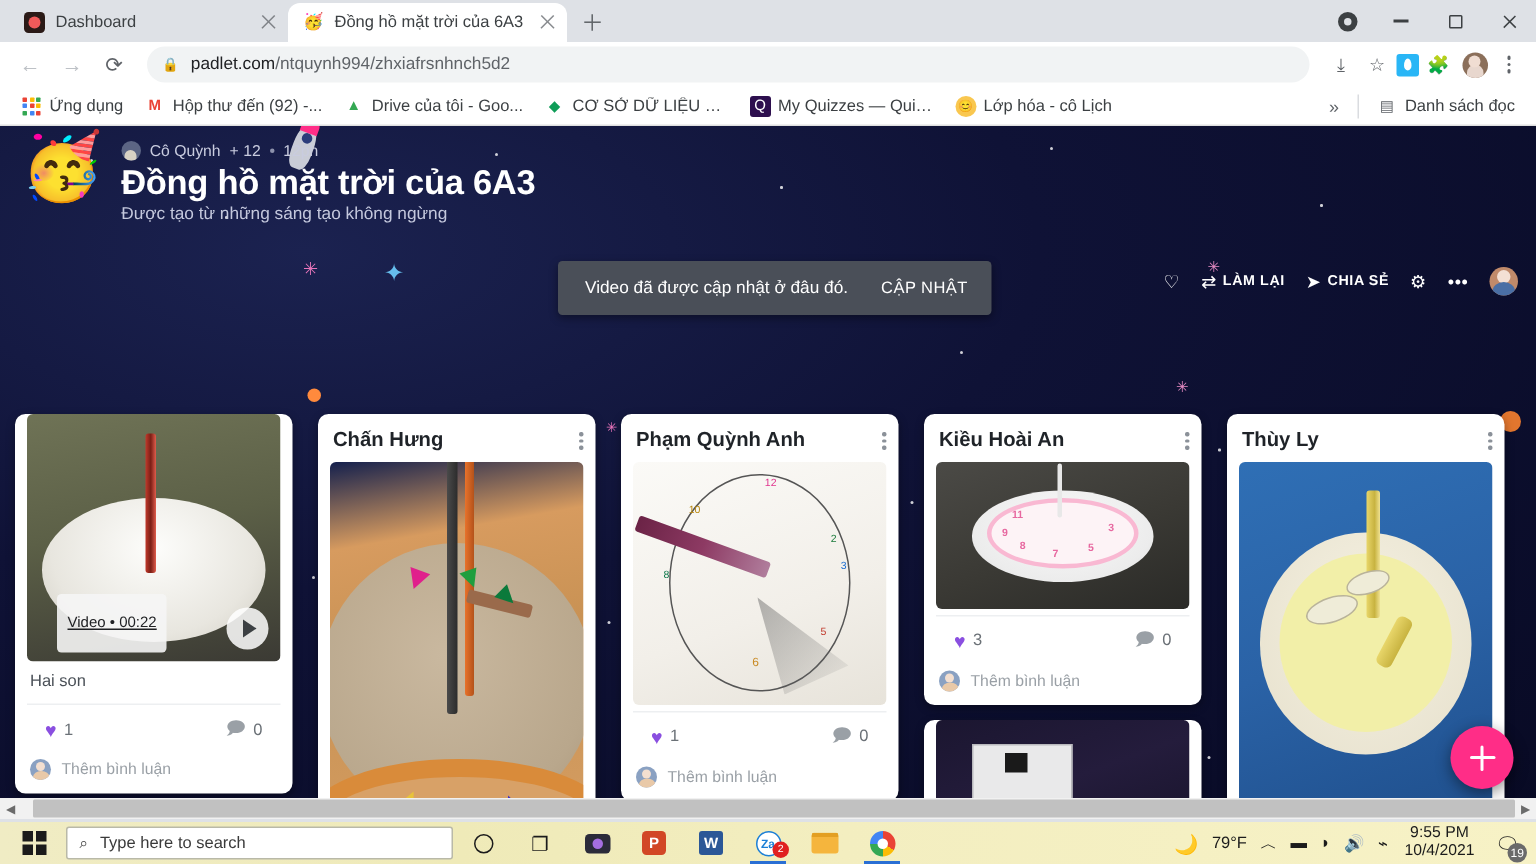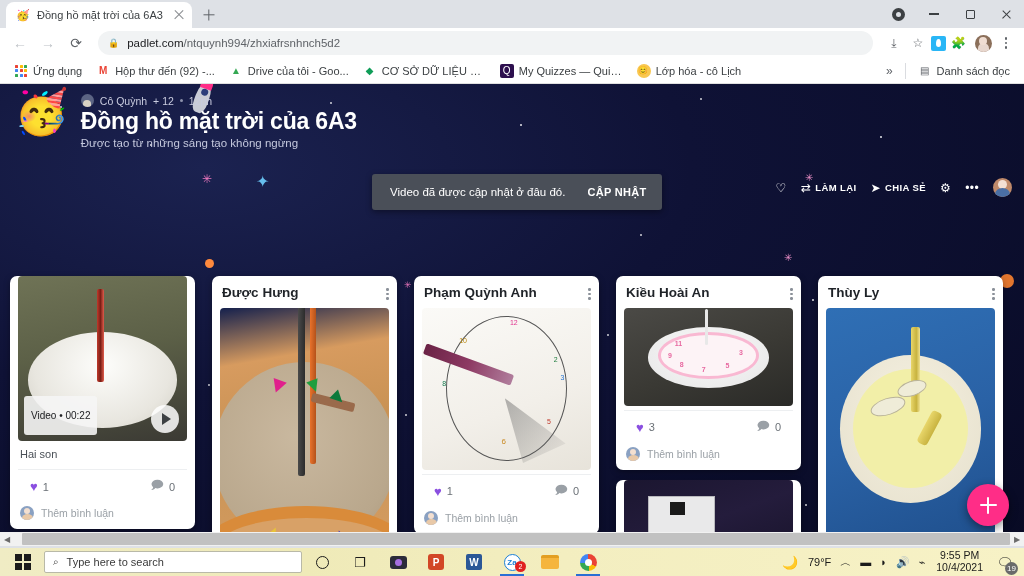--- a/index.html
+++ b/index.html
@@ -103,21 +103,21 @@
   .meta .dot { width:3px;height:3px;border-radius:50%;background:#8d92ac; display:inline-block; }
   .board-title { font-size: 23px; font-weight: bold; color:#fff; margin-top:1px; letter-spacing:-.2px; }
   .board-sub { font-size: 11.5px; color:#c4c8dd; margin-top:2px; }
 
   .toast {
     position:absolute; left:372px; top:90px; z-index:9;
     background:#4a4f58; color:#fff; height:36px; border-radius:3px;
     display:flex; align-items:center; gap:22px; padding: 0 16px 0 18px;
     font-size: 11.5px; box-shadow: 0 2px 6px rgba(0,0,0,.4);
   }
-  .toast .cta { font-weight:bold; font-size:11px; letter-spacing:.3px; }
+  .toast .cta { font-weight:normal; font-size:11px; letter-spacing:.3px; }
 
   .rightbar { position:absolute; right:12px; top:94px; z-index:8; display:flex; align-items:center; gap:14px; color:#fff; font-size:9.5px; font-weight:bold; letter-spacing:.4px; }
   .rb { display:flex; align-items:center; gap:4px; }
   .rb .ic { font-size: 12px; font-weight:normal; }
   .avatar-hd { width:19px;height:19px;border-radius:50%;background:#c08a6a;position:relative;overflow:hidden;}
   .avatar-hd::before{content:"";position:absolute;left:5px;top:2px;width:9px;height:9px;border-radius:50%;background:#f3e0d4;}
   .avatar-hd::after{content:"";position:absolute;left:2px;top:10px;width:15px;height:12px;border-radius:50% 50% 0 0;background:#4a6fa5;}
 
   
   .canvas { position:absolute; left:0; top:192px; width:1024px; height:270px; z-index:3; }
@@ -125,22 +125,22 @@
   .card {
     background:#fff; border-radius:7px; box-shadow: 0 2px 6px rgba(0,0,0,.35);
     margin-bottom: 10px; overflow:hidden;
   }
   .card-head { display:flex; align-items:flex-start; justify-content:space-between; padding: 9px 8px 7px 10px; }
   .card-title { font-size: 13.5px; font-weight:bold; color:#1f2328; line-height:1.15; }
   .card-kebab { display:flex; flex-direction:column; gap:2px; padding-top:3px; }
   .card-kebab i{ width:2.6px;height:2.6px;border-radius:50%;background:#8b9199; display:block; }
   .media { position:relative; margin: 0 8px; border-radius:4px; overflow:hidden; }
   .vbadge {
-    position:absolute; left:6px; bottom:6px; background:rgba(245,245,245,.9);
-    color:#202124; font-size:10px; padding:14px 7px; border-radius:3px;
+    position:absolute; left:20px; bottom:6px; background:rgba(245,245,245,.9);
+    color:#202124; font-size:10px; padding:14px 7px; border-radius:3px;text-decoration:underline;
   }
   .playbtn {
     position:absolute; right:8px; bottom:8px; width:28px;height:28px;border-radius:50%;
     background: rgba(255,255,255,.85); display:flex;align-items:center;justify-content:center;
   }
   .playbtn::after{ content:""; border-left: 9px solid #3c4043; border-top:6px solid transparent; border-bottom:6px solid transparent; margin-left:3px; }
   .caption { font-size:11px; color:#4a5057; padding: 7px 10px 5px; }
   .card-foot { display:flex; align-items:center; justify-content:space-between; padding: 6px 12px 4px; border-top:1px solid #edeff1; margin: 4px 8px 0; }
   .likebox, .cmtbox { display:flex; align-items:center; gap:5px; font-size:11px; color:#6b7177; }
   .heart { color:#8a4fe0; font-size:13px; }
@@ -195,20 +195,27 @@
     position:absolute; right:-2px; bottom:-2px; background:#6a6a6a; color:#fff;
     font-size:8px; border-radius:50%; width:13px;height:13px; display:flex;align-items:center;justify-content:center;
   }
 </style>
 </head>
 <body>
 
 <div class="browser">
 
   <div class="tabstrip">
+    <div class="tab inactive">
+      <span class="favicon">
+          <span class="fav-dash"></span>
+        </span>
+      <span class="title">Dashboard</span>
+      <span class="closex"></span>
+    </div>
     <div class="tab active">
       <span class="favicon">🥳</span>
       <span class="title">Đồng hồ mặt trời của 6A3</span>
       <span class="closex"></span>
     </div>
     <div class="newtab"></div>
 
     <div class="wincontrols">
       <div class="wc">
           <span class="shield"></span>
@@ -403,21 +410,21 @@
             <span class="cmt-av"></span>
             <span>Thêm bình luận</span>
           </div>
         </div>
 
       </div>
 
       <div class="col" style="left:212px;">
         <div class="card">
           <div class="card-head">
-            <div class="card-title">Được Hưng</div>
+            <div class="card-title">Chấn Hưng</div>
             <div class="card-kebab">
                 <i></i>
                 <i></i>
                 <i></i>
               </div>
           </div>
           <div class="media">
             <div class="ph" style="height:300px;background:linear-gradient(170deg,#14204d 0%,#d79b5f 18%,#c99254 40%,#d8a167 100%);">
               <div class="dial" style="left:-4%;top:18%;width:108%;height:62%;background:radial-gradient(ellipse at 45% 40%, #c9b89f 0%,#b9a78c 70%,#a89478 100%);"></div>
               <div class="dial" style="left:-8%;top:66%;width:118%;height:26%;border-radius:50%;background:#d98b3a;"></div>

